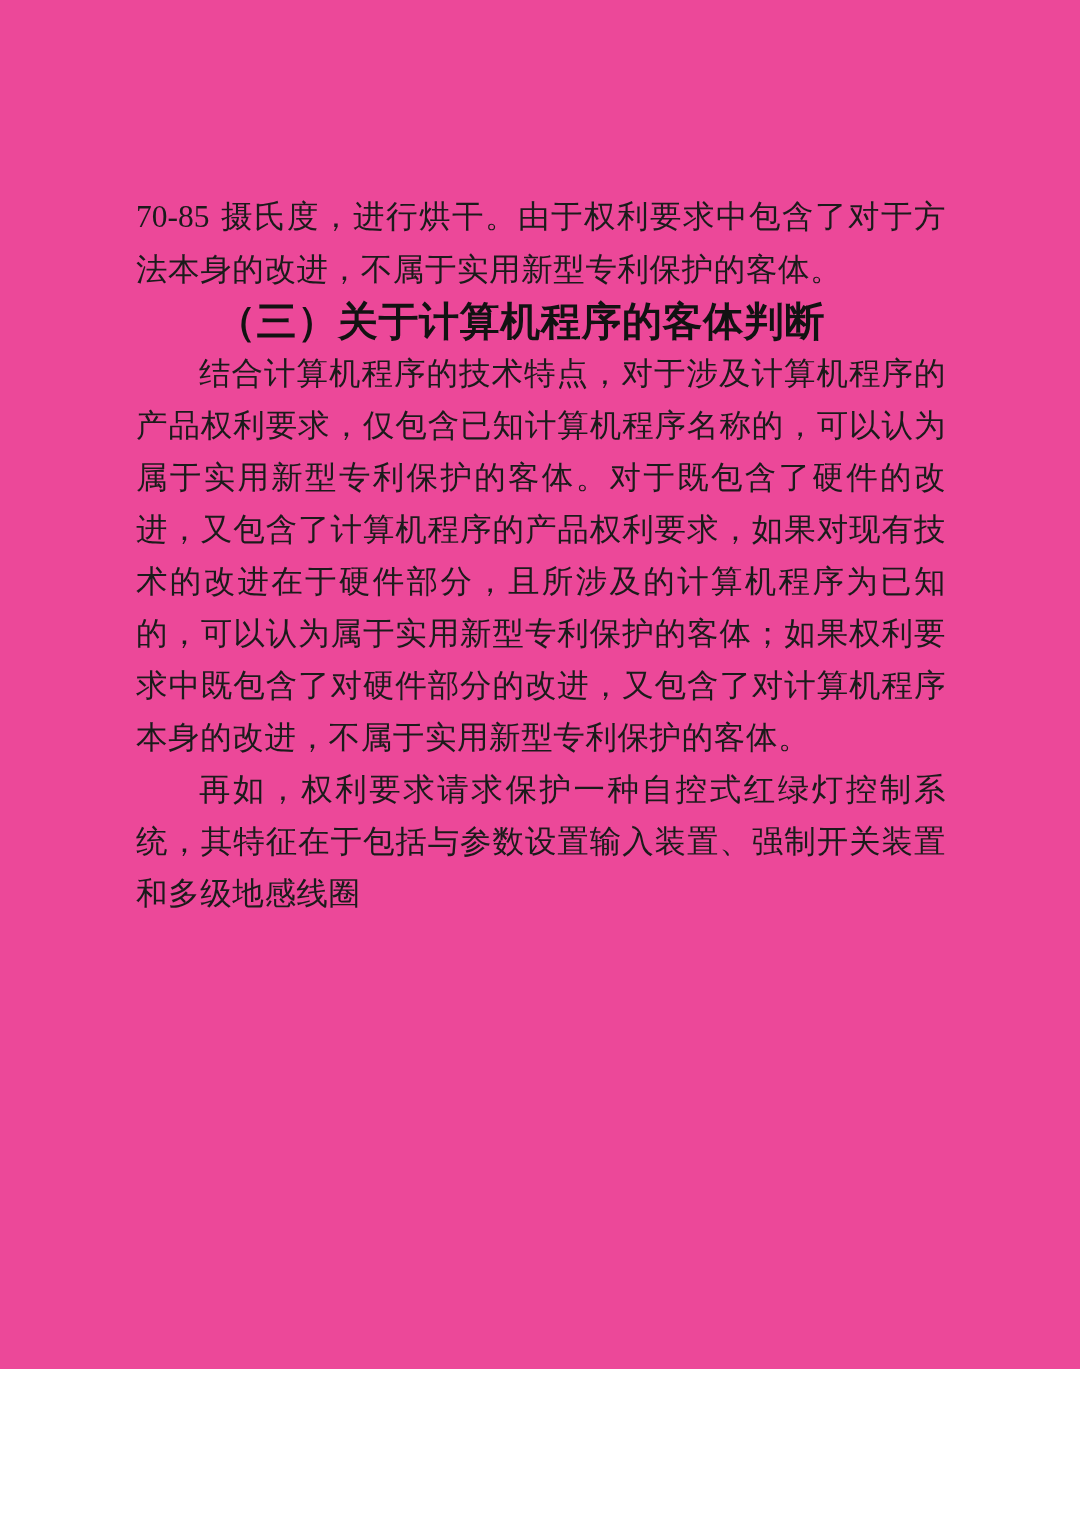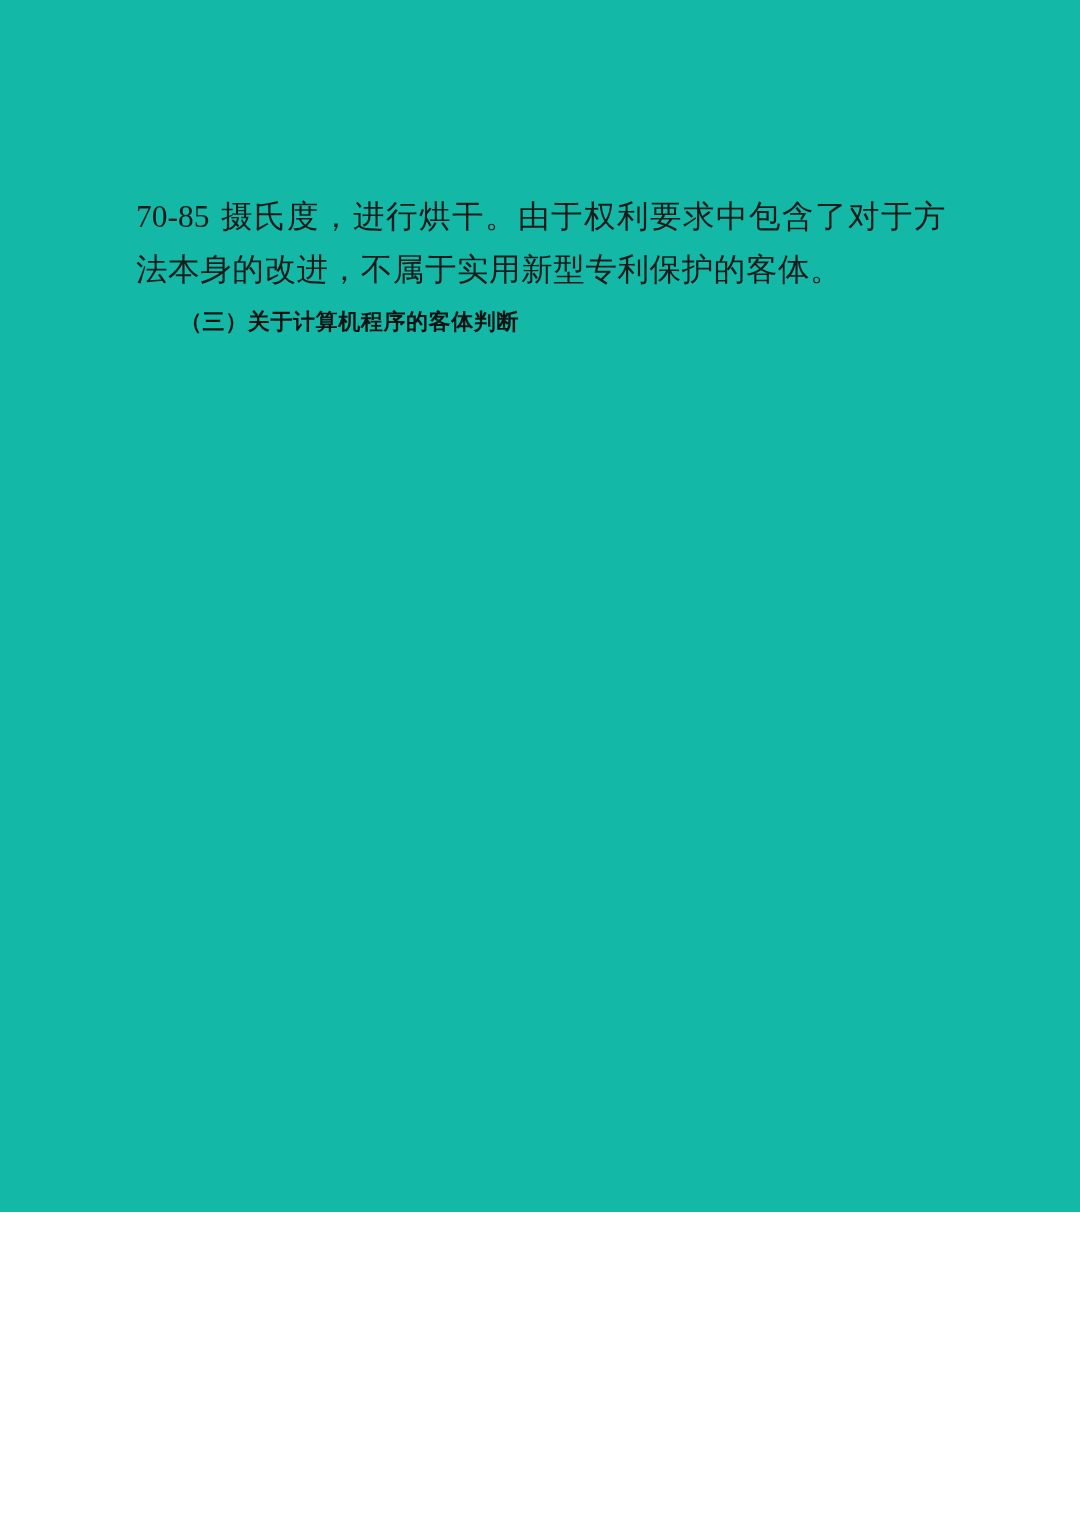--- a/index.html
+++ b/index.html
@@ -3,22 +3,22 @@
 <meta charset="utf-8">
 <style>
   html, body {
     margin: 0;
     padding: 0;
     background: #ffffff;
   }
   .page {
     position: relative;
     width: 1080px;
-    height: 1212px;
-    background: #14b8a6;
+    height: 1369px;
+    background: #ec4899;
     overflow: hidden;
     font-family: "DejaVu Serif", serif;
   }
 
   .text-block {
     position: absolute;
     left: 136px;
     top: 190px;
     width: 810px;
   }
@@ -39,21 +39,21 @@
   }
 
   p.indent {
     text-indent: 2em;
   }
 
   p.heading {
     margin: 0;
     padding: 0;
     font-family: "DejaVu Serif", "Liberation Serif", serif;
-    font-size: 22px;
+    font-size: 40px;
     line-height: 52px;
     color: #121212;
     font-weight: 700;
     text-indent: 2em;
     text-align: left;
     letter-spacing: 0.6px;
   }
 
   
   .latin {
@@ -85,23 +85,25 @@
 <body>
 
 <div class="page">
 
   <div class="text-block">
 
     <p class="para"><span class="latin">70-85</span><span> 摄氏度，进行烘干。由于权利要求中包含了对于方法本身的改进，不属于实用新型专利保护的客体。</span></p>
 
     <p class="heading">（三）关于计算机程序的客体判断</p>
 
+    <p class="para indent">结合计算机程序的技术特点，对于涉及计算机程序的产品权利要求，仅包含已知计算机程序名称的，可以认为属于实用新型专利保护的客体。对于既包含了硬件的改进，又包含了计算机程序的产品权利要求，如果对现有技术的改进在于硬件部分，且所涉及的计算机程序为已知的，可以认为属于实用新型专利保护的客体；如果权利要求中既包含了对硬件部分的改进，又包含了对计算机程序本身的改进，不属于实用新型专利保护的客体。</p>
 
 
 
+    <p class="para indent">再如，权利要求请求保护一种自控式红绿灯控制系统，其特征在于包括与参数设置输入装置、强制开关装置和多级地感线圈</p>
 
   </div>
 
   <div class="footer">
     <span class="dash">—</span><span class="pagenum">3</span><span class="dash">—</span>
   </div>
 
 </div>
 
 </body></html>

